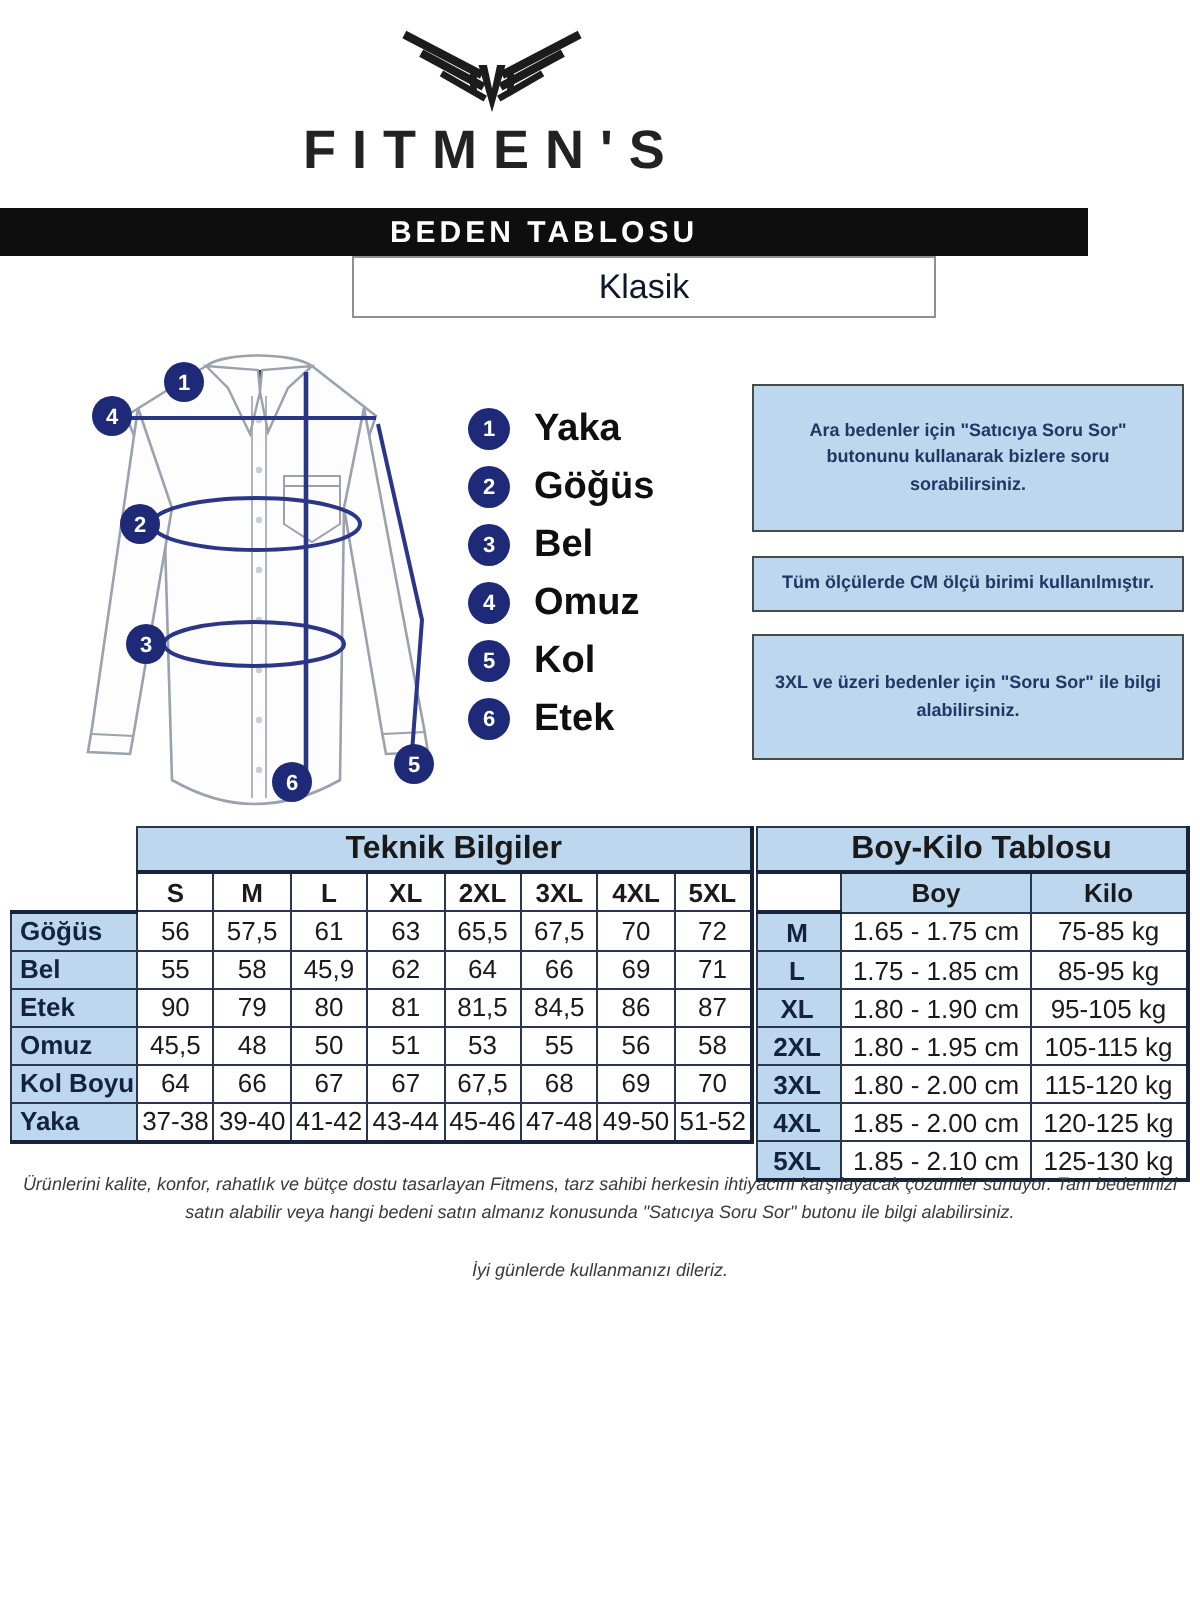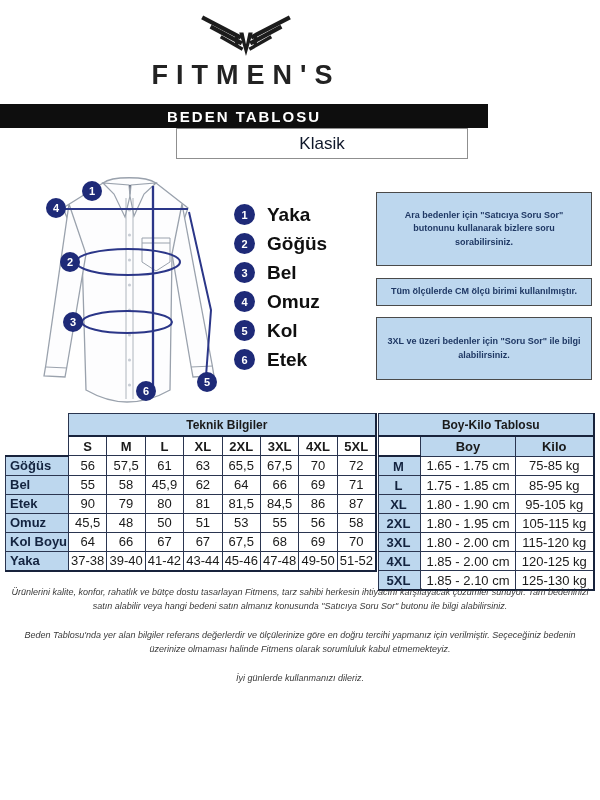--- a/index.html
+++ b/index.html
@@ -8,21 +8,21 @@
   }
   html,body{margin:0;padding:0;background:#fff;}
   .canvas{position:relative;width:600px;height:800px;background:#fff;overflow:hidden;
           font-family:"Liberation Sans",sans-serif;color:#1a1a1a;}
 
   
   .brand-block{position:absolute;top:12px;left:0;width:492px;text-align:center;}
   .wings{width:118px;height:46px;display:block;margin:0 auto;}
   .brand-name{font-size:27px;font-weight:600;letter-spacing:8px;color:#222;margin-top:2px;}
 
-  .title-bar{position:absolute;top:104px;left:0;width:488px;height:24px;background:var(--barbg);
+  .title-bar{position:absolute;top:104px;left:0;width:544px;height:24px;background:var(--barbg);
              color:var(--bartext);display:flex;align-items:center;justify-content:center;
              font-size:15px;font-weight:700;letter-spacing:2px;}
   .subtitle-box{position:absolute;top:128px;left:176px;width:290px;height:29px;border:1px solid #8f8f8f;
                 background:#fff;display:flex;align-items:center;justify-content:center;font-size:17px;color:#0f172a;}
 
   
   .shirt-svg{position:absolute;left:22px;top:170px;width:220px;height:238px;}
   .shirt-line{stroke:#9aa2ad;fill:none;}
   .shirt-fill{fill:#fdfdfe;stroke:#9aa2ad;}
   .measure{stroke:var(--measure);fill:none;}
@@ -41,21 +41,21 @@
   .info-box:nth-child(1){height:74px;margin-bottom:12px;}
   .info-box:nth-child(2){height:28px;margin-bottom:11px;}
   .info-box:nth-child(3){height:63px;}
   .info-text{font-size:9px;font-weight:700;color:var(--infotext);line-height:1.5;}
 
   
   table{border-collapse:collapse;table-layout:fixed;position:absolute;}
   td,th{border:1px solid var(--grid);padding:0 2px;height:18px;text-align:center;
         font-size:13px;overflow:hidden;white-space:nowrap;}
   .ghost{border:none;background:transparent;}
-  .t-title{background:var(--boxblue);font-weight:700;font-size:12px;height:21px;border-bottom:2px solid var(--gridthick);padding-left:12px;}
+  .t-title{background:var(--boxblue);font-weight:700;font-size:16px;height:21px;border-bottom:2px solid var(--gridthick);padding-left:12px;}
   .teknik{left:5px;top:413px;width:370px;}
   .teknik th.size-h{background:#fff;font-weight:700;font-size:13px;}
   .row-label{background:var(--boxblue);font-weight:700;text-align:left;padding-left:4px;color:#13233f;}
   .boykilo{left:378px;top:413px;width:215px;}
   .boykilo .col-h{background:var(--boxblue);font-weight:700;}
   .boykilo .corner{background:#fff;}
   .boykilo .row-label{text-align:center;padding-left:0;}
   tr:last-child td{border-bottom:2px solid var(--gridthick);}
   td:last-child,th:last-child{border-right:2px solid var(--gridthick);}
 
@@ -347,16 +347,15 @@
   <tr>
     <td class="row-label">5XL</td>
     <td>1.85 - 2.10 cm</td>
     <td>125-130 kg</td>
   </tr>
 </tbody>
   </table>
 
   <div class="footer">
     <p>Ürünlerini kalite, konfor, rahatlık ve bütçe dostu tasarlayan Fitmens, tarz sahibi herkesin ihtiyacını karşılayacak çözümler sunuyor. Tam bedeninizi satın alabilir veya hangi bedeni satın almanız konusunda "Satıcıya Soru Sor" butonu ile bilgi alabilirsiniz.</p>
-    <p>Beden Tablosu'nda yer alan bilgiler referans değerlerdir ve ölçülerinize göre en doğru tercihi yapmanız için verilmiştir. Seçeceğiniz bedenin üzerinize olmaması halinde Fitmens olarak sorumluluk kabul etmemekteyiz.</p>
     <p>İyi günlerde kullanmanızı dileriz.</p>
   </div>
 </div>
 
 </body></html>

